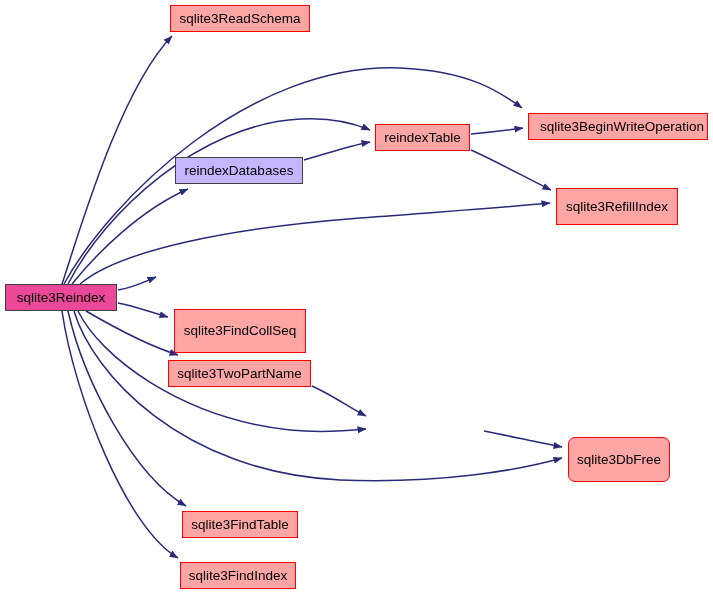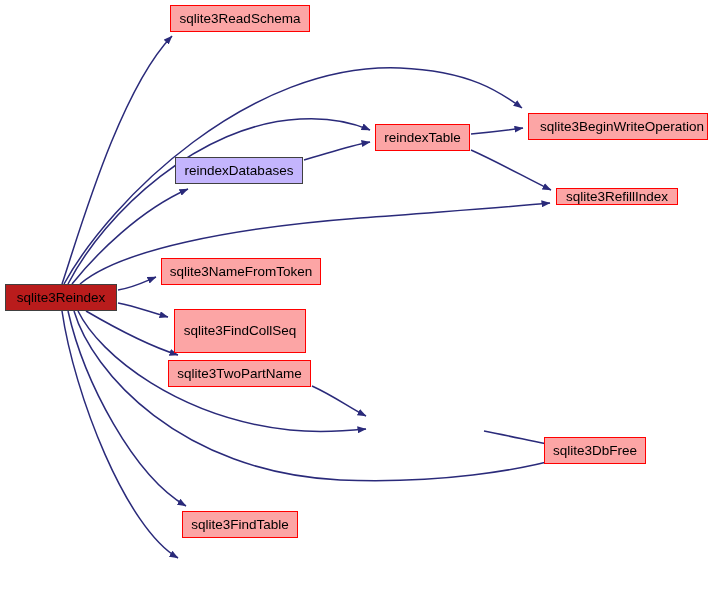--- a/index.html
+++ b/index.html
@@ -31,21 +31,21 @@
     align-items: center;
     justify-content: center;
     font-size: 13.5px;
     line-height: 1;
     color: #000000;
     white-space: nowrap;
     background: #fca5a5;
     border: 1.6px solid #ff0000;
   }
   .node.current {
-    background: #b91c1c;
+    background: #ec4899;
     border: 1.6px solid #404040;
   }
   .node.plain {
     background: #c4b5fd;
     border: 1.6px solid #404040;
   }
   .node-label {
     pointer-events: none;
   }
 </style>
@@ -109,39 +109,39 @@
   </div>
 
   <div class="node" style="left:375px; top:124px; width:95px; height:27px;">
     <span class="node-label">reindexTable</span>
   </div>
 
   <div class="node plain" style="left:175px; top:157px; width:128px; height:27px;">
     <span class="node-label">reindexDatabases</span>
   </div>
 
-  <div class="node" style="left:556px; top:188px; width:122px; height:17px;">
+  <div class="node" style="left:556px; top:188px; width:122px; height:37px;">
     <span class="node-label">sqlite3RefillIndex</span>
   </div>
 
-  <div class="node" style="left:161px; top:258px; width:160px; height:27px;">
-    <span class="node-label">sqlite3NameFromToken</span>
-  </div>
 
   <div class="node" style="left:174px; top:309px; width:132px; height:44px;">
     <span class="node-label">sqlite3FindCollSeq</span>
   </div>
 
   <div class="node" style="left:168px; top:360px; width:143px; height:27px;">
     <span class="node-label">sqlite3TwoPartName</span>
   </div>
 
 
-  <div class="node" style="left:544px; top:437px; width:102px; height:27px;">
+  <div class="node" style="left:568px; top:437px; width:102px; height:45px;border-radius:7px;">
     <span class="node-label">sqlite3DbFree</span>
   </div>
 
   <div class="node" style="left:182px; top:511px; width:116px; height:27px;">
     <span class="node-label">sqlite3FindTable</span>
   </div>
 
+  <div class="node" style="left:180px; top:562px; width:116px; height:27px;">
+    <span class="node-label">sqlite3FindIndex</span>
+  </div>
 
 </div>
 
 </body></html>

